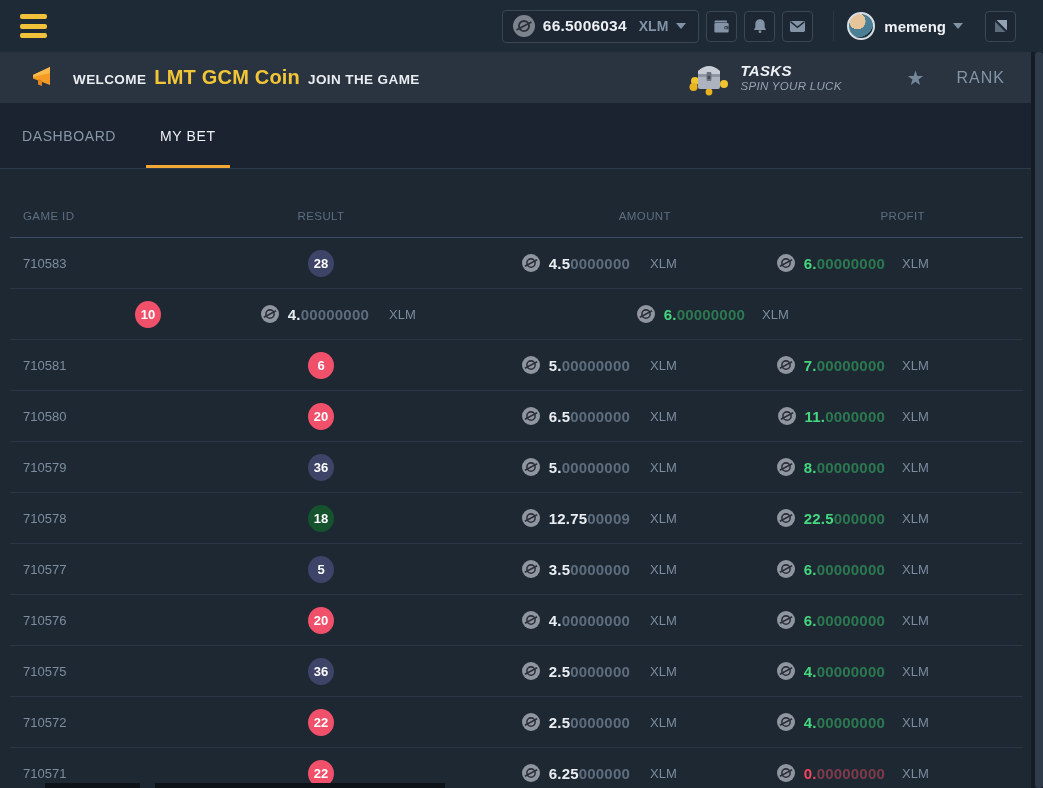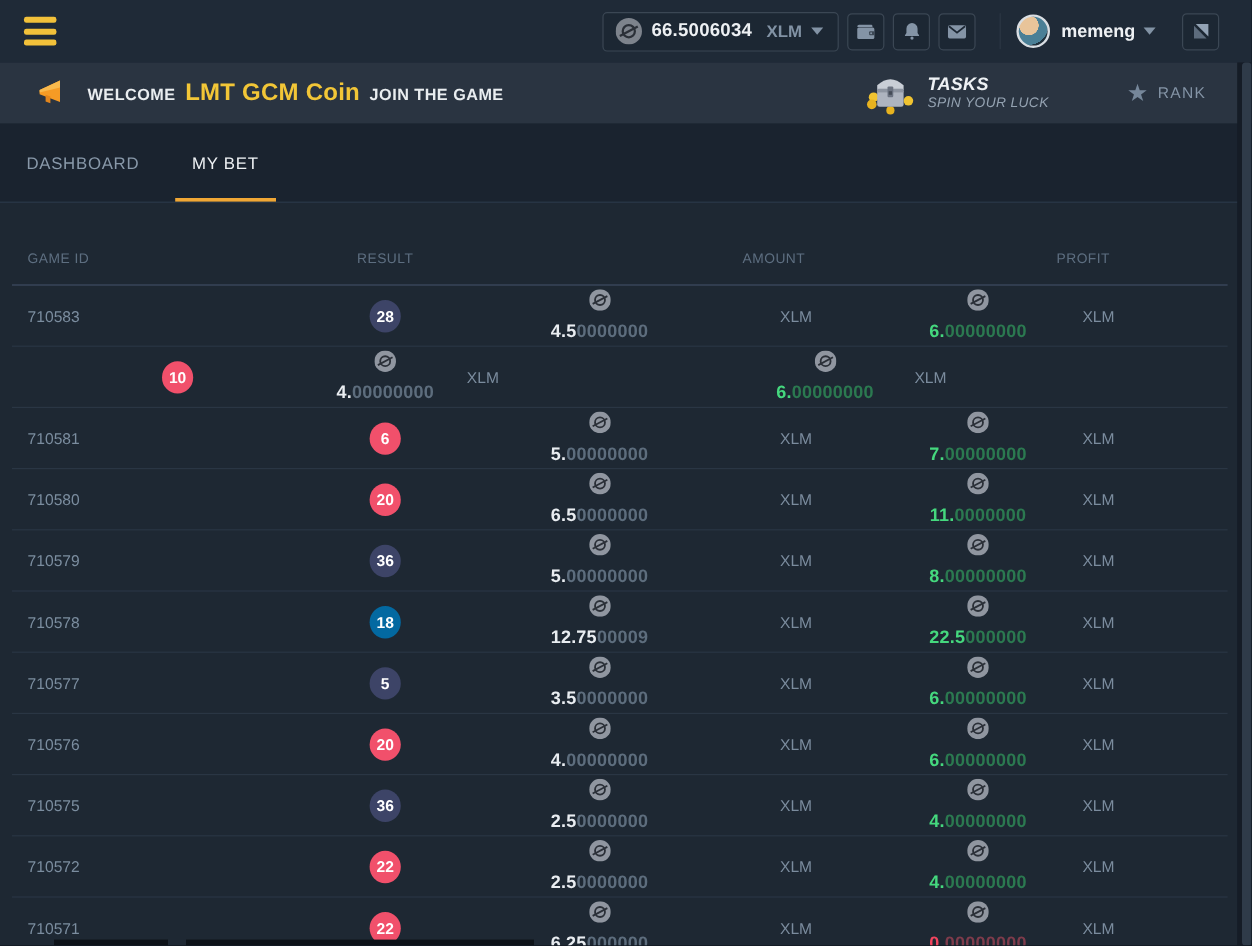--- a/index.html
+++ b/index.html
@@ -29,41 +29,41 @@
   .welcome-line { display:flex; align-items:baseline; gap:8px; white-space:nowrap; }
   .w-pre, .w-suf { color:#e9edf0; font-size:13.5px; font-weight:bold; letter-spacing:.4px; }
   .w-coin { color:#f2c637; font-size:20px; font-weight:bold; letter-spacing:.2px; }
   .banner-right { margin-left:auto; display:flex; align-items:center; }
   .tasks-group { display:flex; align-items:center; gap:10px; cursor:pointer; }
   .tasks-col { display:flex; flex-direction:column; line-height:1.15; }
   .tasks-title { color:#eef1f4; font-size:15px; font-weight:bold; font-style:italic; letter-spacing:.3px; }
   .tasks-sub { color:#94a2b1; font-size:11.5px; font-style:italic; letter-spacing:.3px; }
   .rank-group { display:flex; align-items:center; gap:8px; margin-left:65px; cursor:pointer; }
   .star { color:#76879a; font-size:20px; line-height:1; }
-  .rank-label { color:#8494a6; font-size:13px; letter-spacing:1px; }
+  .rank-label { color:#8494a6; font-size:16px; letter-spacing:1px;margin-left:24px; }
 
   
   .tabbar { height:66px; background:#1a232f; display:flex; justify-content:flex-start; align-items:stretch; border-bottom:1px solid #2c3a4a; }
   .tab { display:flex; align-items:center; padding:0 14px; margin:0 8px; position:relative; cursor:pointer; color:#8898a9; font-size:14px; letter-spacing:.6px; }
   .tab.active { color:#eef1f4; }
   .tab.active::after { content:""; position:absolute; left:0; right:0; bottom:0; height:3px; background:#f0a735; }
 
   
   .table-wrap { margin:0 20px 0 10px; }
   .grid { display:grid; grid-template-columns:250px 96px 1fr 115px 140px 138px; align-items:center; padding-left:13px; }
   .thead { height:69px; align-items:end; padding-bottom:15px; border-bottom:1px solid #3f4d63; }
   .th { color:#5d6e80; font-size:11.5px; letter-spacing:.4px; font-weight:normal; }
   .th-result { text-align:center; }
   .th-amount { grid-column:3 / span 2; text-align:right; padding-right:74px; }
   .th-profit { grid-column:5 / span 2; text-align:right; padding-right:98px; }
   .trow { height:51px; border-bottom:1px solid #2a3644; cursor:pointer; }
   .c-gameid { color:#7b8d9f; font-size:13px; }
   .c-result { display:flex; justify-content:center; }
   .badge { min-width:26px; height:27px; padding:0 4px; border-radius:50%; display:flex; align-items:center; justify-content:center; color:#fff; font-size:13px; font-weight:bold; }
-  .c-amount, .c-profit { display:flex; align-items:center; justify-content:flex-end; gap:9px;flex-direction:column; }
+  .c-amount, .c-profit { display:flex; align-items:center; justify-content:flex-end; gap:9px; }
   .val { font-size:15px; font-weight:bold; letter-spacing:.2px; white-space:nowrap; }
   .c-amount .vmain { color:#e9edf1; }
   .c-amount .vdim { color:#5d6d7d; }
   .c-profit.win .vmain { color:#45d87e; }
   .c-profit.win .vdim { color:#2b7950; }
   .c-profit.lose .vmain { color:#f2455f; }
   .c-profit.lose .vdim { color:#7e3b4b; }
   .c-xlm { color:#7b8c9e; font-size:13px; padding-left:20px; }
   .c-xlm.p2 { padding-left:17px; }
 
@@ -356,21 +356,21 @@
                 </g>
               </svg>
             </span>
             <span class="val"><span class="vmain">8.</span><span class="vdim">00000000</span></span>
           </div>
           <div class="c-xlm p2">XLM</div>
         </div>
         <div class="grid trow">
           <div class="c-gameid">710578</div>
           <div class="c-result">
-            <span class="badge" style="background: #0369a1;">18</span>
+            <span class="badge" style="background: #14532d;">18</span>
           </div>
           <div class="c-amount">
             <span>
               <svg width="18" height="18" viewBox="0 0 20 20">
                 <circle cx="10" cy="10" r="10" fill="#9096a0"></circle>
                 <g stroke="#2b3038" stroke-width="1.7" fill="none">
                   <circle cx="10" cy="10" r="4.6"></circle>
                   <line x1="3.2" y1="13.6" x2="16.8" y2="6.4"></line>
                 </g>
               </svg>

